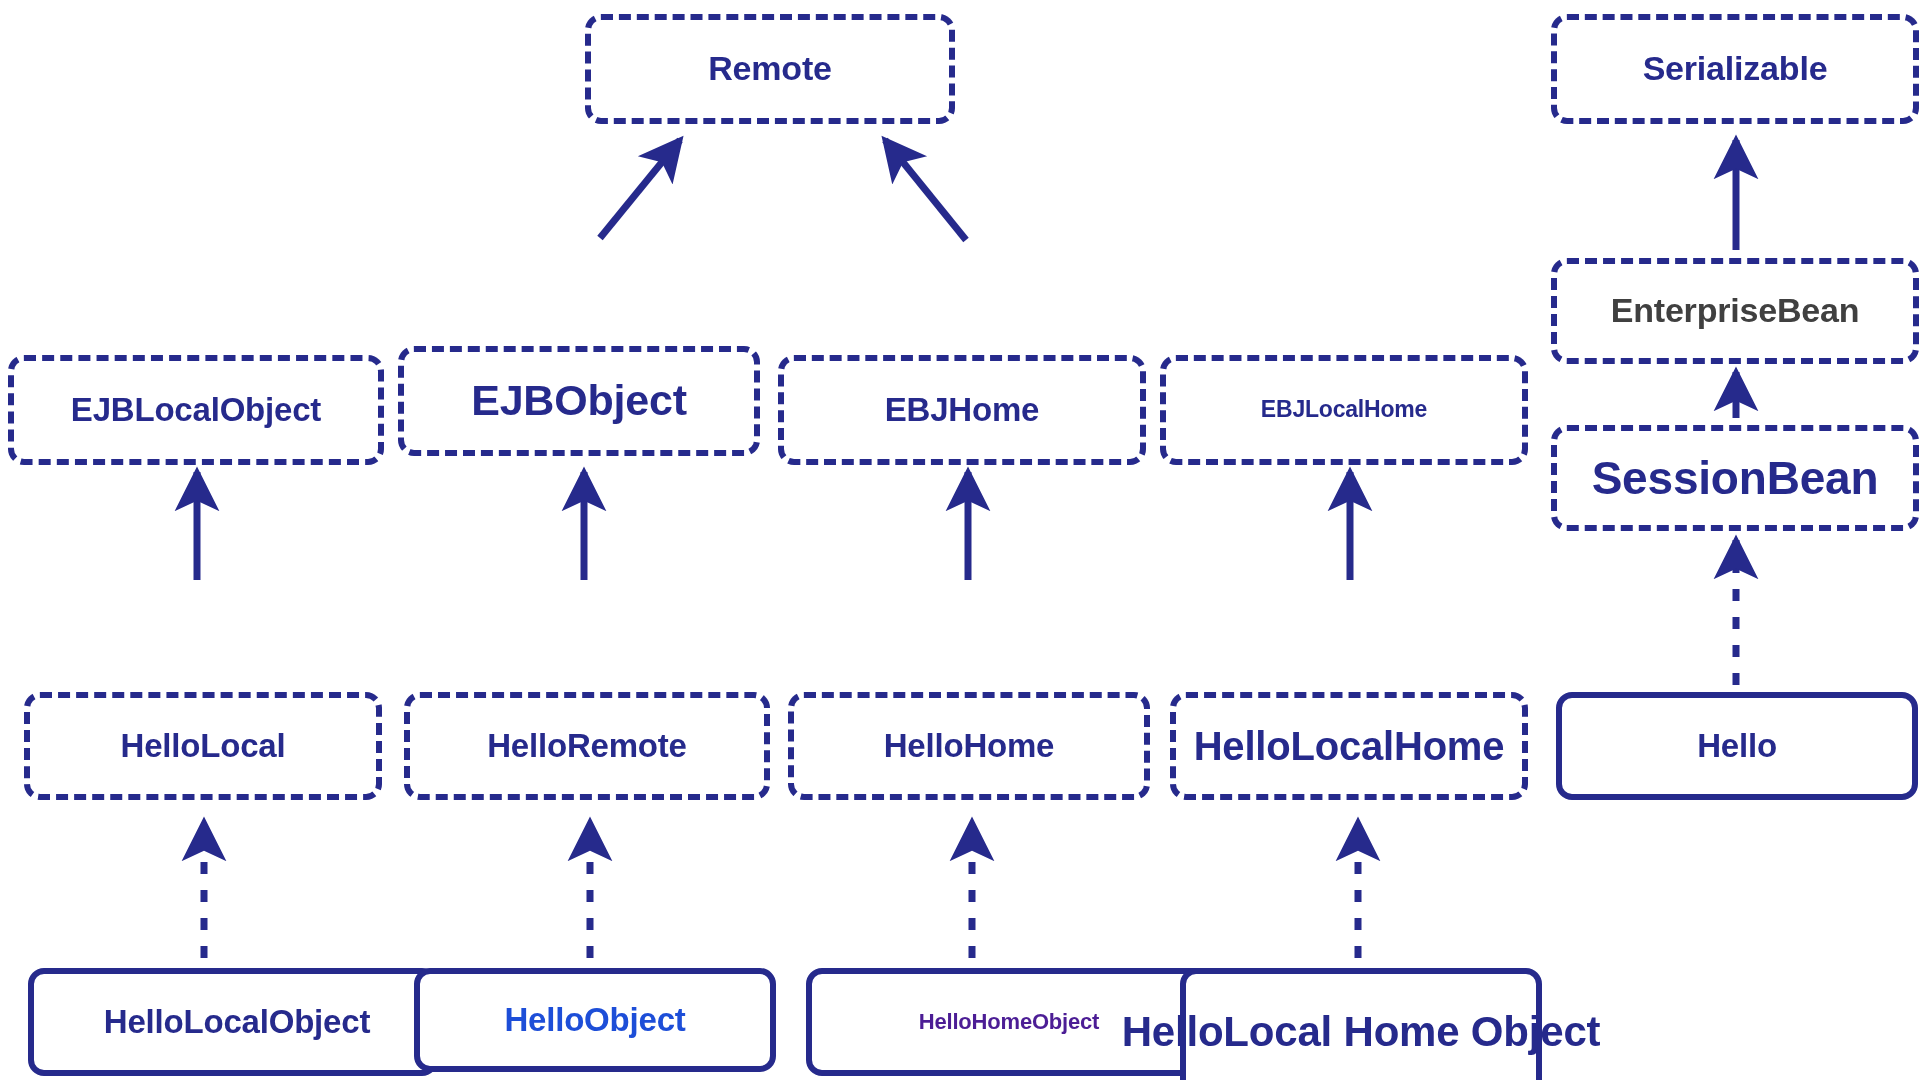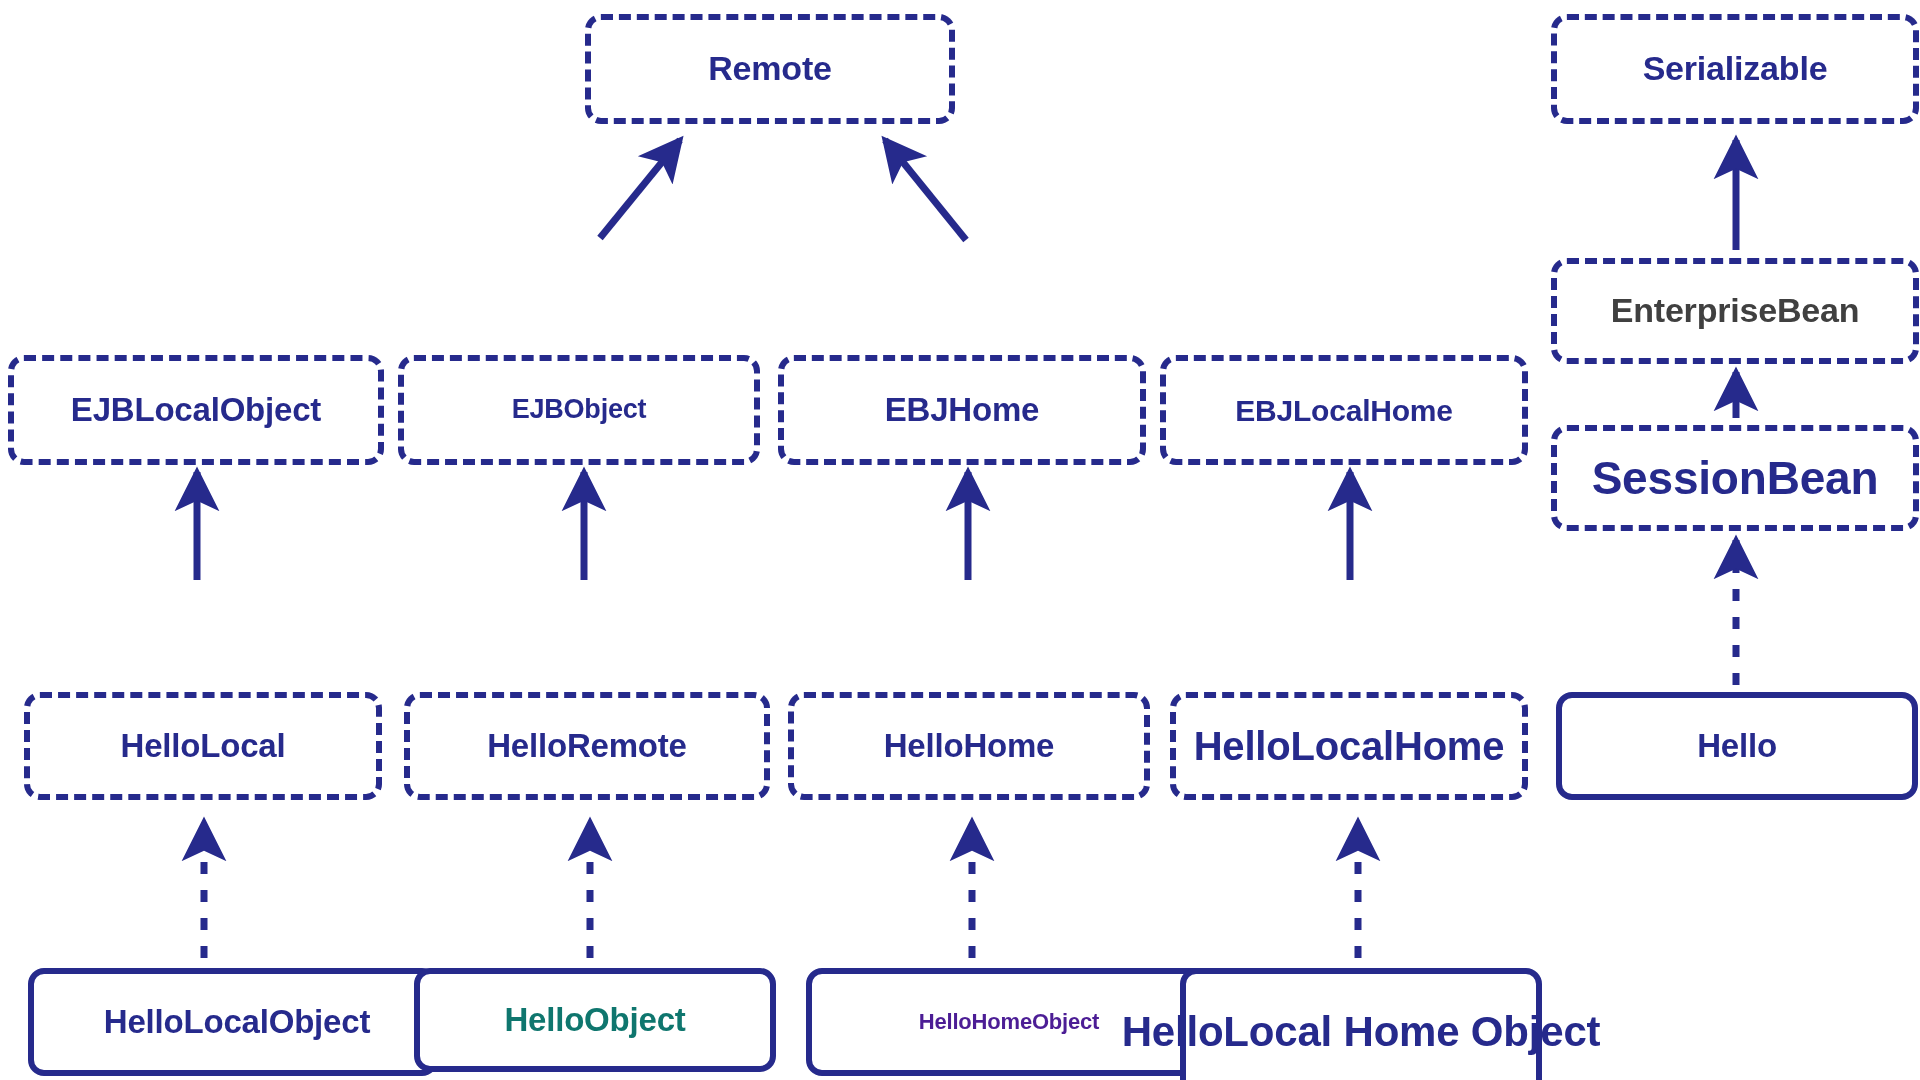--- a/index.html
+++ b/index.html
@@ -87,48 +87,48 @@
       </div>
       <div class="node iface" style="left: 1551px; top: 258px; width: 368px; height: 106px; font-size: 34px; border-color: rgb(38, 42, 140); color: #404040;">
         <span class="label">EnterpriseBean</span>
       </div>
       <div class="node iface" style="left: 1551px; top: 425px; width: 368px; height: 106px; font-size: 46px; border-color: rgb(38, 42, 140); color: rgb(38, 42, 140);">
         <span class="label">SessionBean</span>
       </div>
       <div class="node iface" style="left: 8px; top: 355px; width: 376px; height: 110px; font-size: 33px; border-color: rgb(38, 42, 140); color: rgb(38, 42, 140);">
         <span class="label">EJBLocalObject</span>
       </div>
-      <div class="node iface" style="left: 398px; top: 355px; width: 362px; height: 110px; font-size: 27px; border-color: rgb(38, 42, 140); color: rgb(38, 42, 140);">
+      <div class="node iface" style="left: 398px; top: 346px; width: 362px; height: 110px; font-size: 43px; border-color: rgb(38, 42, 140); color: rgb(38, 42, 140);">
         <span class="label">EJBObject</span>
       </div>
       <div class="node iface" style="left: 778px; top: 355px; width: 368px; height: 110px; font-size: 33px; border-color: rgb(38, 42, 140); color: rgb(38, 42, 140);">
         <span class="label">EBJHome</span>
       </div>
-      <div class="node iface" style="left: 1160px; top: 355px; width: 368px; height: 110px; font-size: 30px; border-color: rgb(38, 42, 140); color: rgb(38, 42, 140);">
+      <div class="node iface" style="left: 1160px; top: 355px; width: 368px; height: 110px; font-size: 23px; border-color: rgb(38, 42, 140); color: rgb(38, 42, 140);">
         <span class="label">EBJLocalHome</span>
       </div>
       <div class="node iface" style="left: 24px; top: 692px; width: 358px; height: 108px; font-size: 33px; border-color: rgb(38, 42, 140); color: rgb(38, 42, 140);">
         <span class="label">HelloLocal</span>
       </div>
       <div class="node iface" style="left: 404px; top: 692px; width: 366px; height: 108px; font-size: 33px; border-color: rgb(38, 42, 140); color: rgb(38, 42, 140);">
         <span class="label">HelloRemote</span>
       </div>
       <div class="node iface" style="left: 788px; top: 692px; width: 362px; height: 108px; font-size: 33px; border-color: rgb(38, 42, 140); color: rgb(38, 42, 140);">
         <span class="label">HelloHome</span>
       </div>
       <div class="node iface" style="left: 1170px; top: 692px; width: 358px; height: 108px; font-size: 40px; border-color: rgb(38, 42, 140); color: rgb(38, 42, 140);">
         <span class="label">HelloLocalHome</span>
       </div>
       <div class="node clazz" style="left: 1556px; top: 692px; width: 362px; height: 108px; font-size: 33px; border-color: rgb(38, 42, 140); color: rgb(38, 42, 140);">
         <span class="label">Hello</span>
       </div>
       <div class="node clazz" style="left: 28px; top: 968px; width: 410px; height: 108px; font-size: 33px; border-color: rgb(38, 42, 140); color: rgb(38, 42, 140); padding-left: 8px;">
         <span class="label">HelloLocalObject</span>
       </div>
-      <div class="node clazz" style="left: 414px; top: 968px; width: 362px; height: 104px; font-size: 33px; border-color: rgb(38, 42, 140); color: #0f766e;">
+      <div class="node clazz" style="left: 414px; top: 968px; width: 362px; height: 104px; font-size: 33px; border-color: rgb(38, 42, 140); color: #1d4ed8;">
         <span class="label">HelloObject</span>
       </div>
       <div class="node clazz" style="left: 806px; top: 968px; width: 406px; height: 108px; font-size: 22px; border-color: rgb(38, 42, 140); color: #4c1d95;">
         <span class="label">HelloHomeObject</span>
       </div>
       <div class="node clazz" style="left: 1180px; top: 968px; width: 362px; height: 128px; font-size: 42px; border-color: rgb(38, 42, 140); color: rgb(38, 42, 140);">
         <span class="label">HelloLocal Home Object</span>
       </div>
     </div>
 

